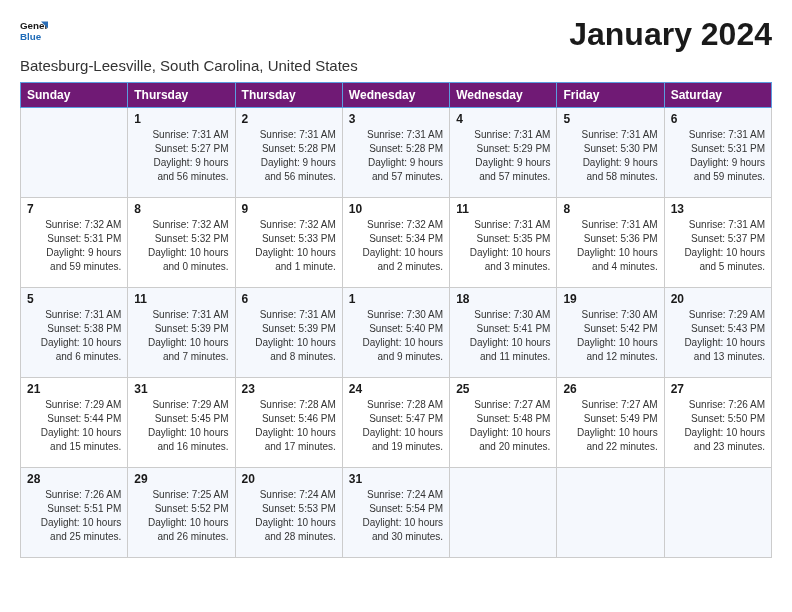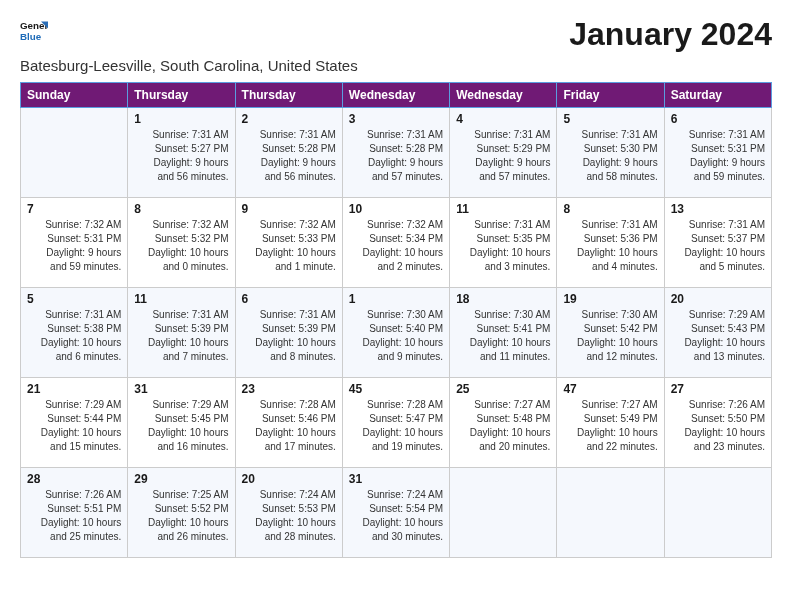--- a/index.html
+++ b/index.html
@@ -255,33 +255,33 @@
           Sunrise: 7:29 AM<br>Sunset: 5:45 PM<br>Daylight: 10 hours and 16 minutes.
         </div>
       </td>
         <td>
         <span class="day-number">23</span>
         <div class="day-info">
           Sunrise: 7:28 AM<br>Sunset: 5:46 PM<br>Daylight: 10 hours and 17 minutes.
         </div>
       </td>
         <td>
-        <span class="day-number">45</span>
+        <span class="day-number">24</span>
         <div class="day-info">
           Sunrise: 7:28 AM<br>Sunset: 5:47 PM<br>Daylight: 10 hours and 19 minutes.
         </div>
       </td>
         <td>
         <span class="day-number">25</span>
         <div class="day-info">
           Sunrise: 7:27 AM<br>Sunset: 5:48 PM<br>Daylight: 10 hours and 20 minutes.
         </div>
       </td>
         <td>
-        <span class="day-number">47</span>
+        <span class="day-number">26</span>
         <div class="day-info">
           Sunrise: 7:27 AM<br>Sunset: 5:49 PM<br>Daylight: 10 hours and 22 minutes.
         </div>
       </td>
         <td>
         <span class="day-number">27</span>
         <div class="day-info">
           Sunrise: 7:26 AM<br>Sunset: 5:50 PM<br>Daylight: 10 hours and 23 minutes.
         </div>
       </td>

